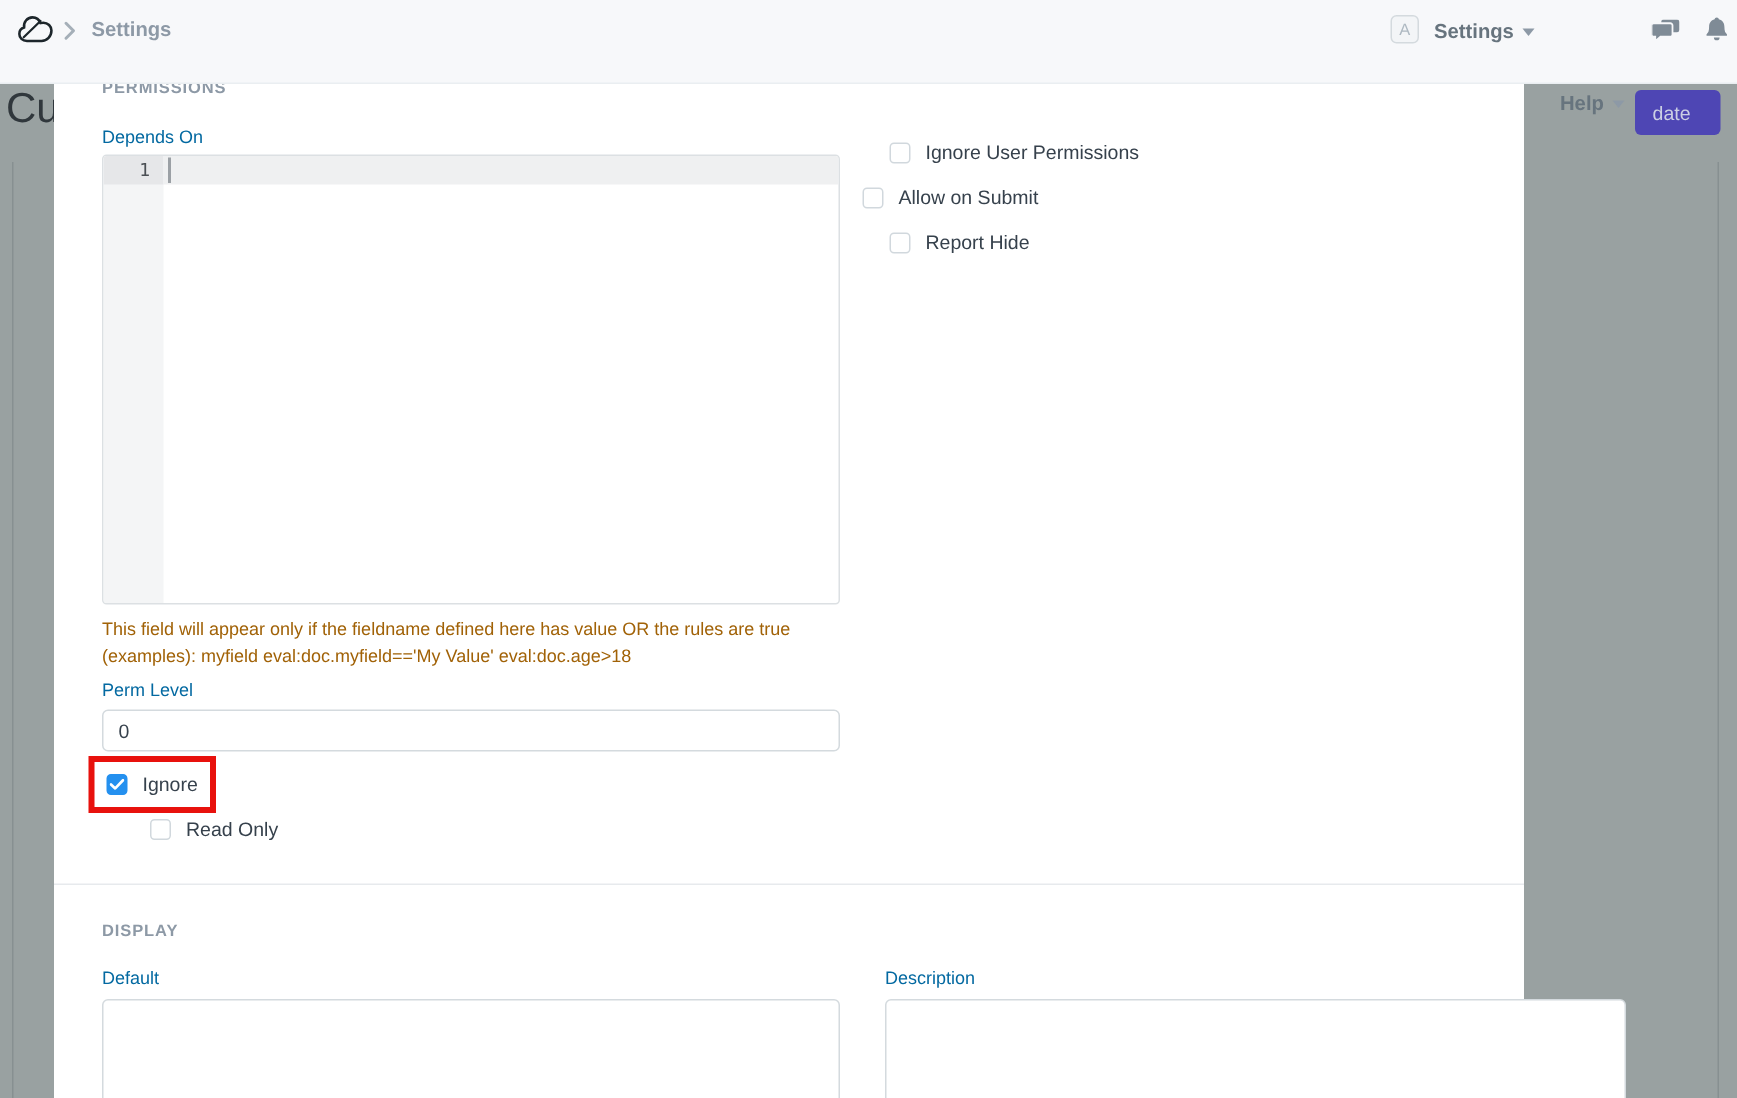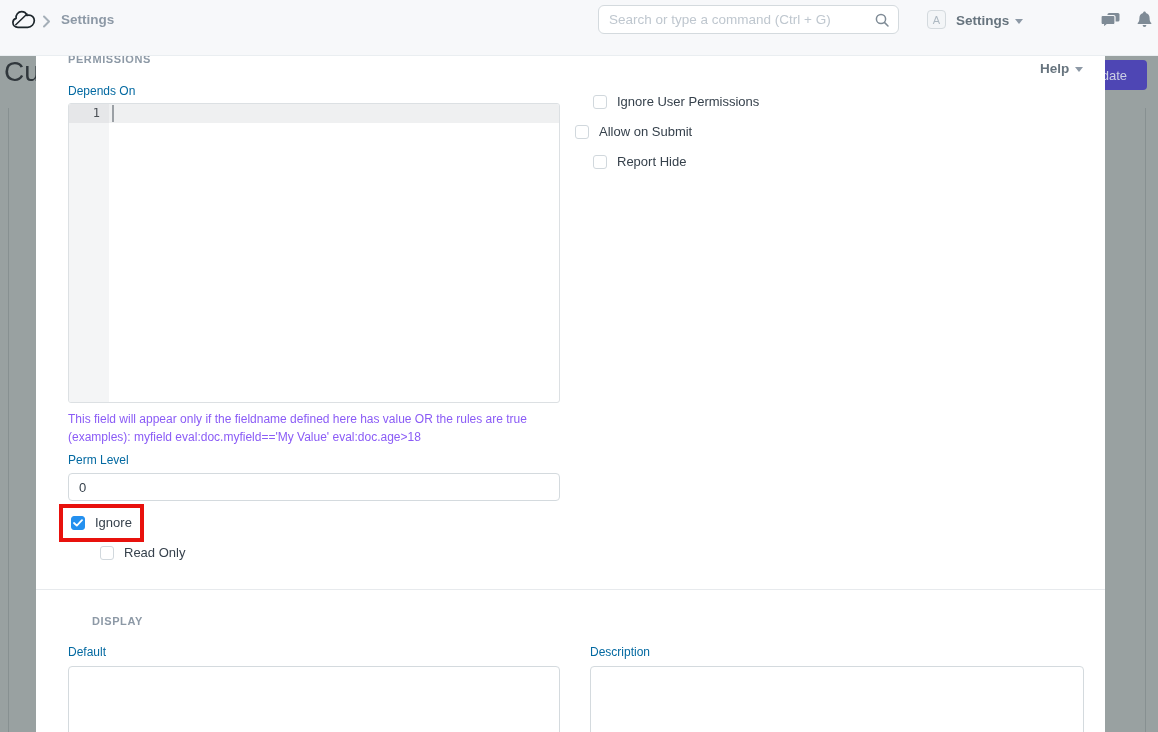--- a/index.html
+++ b/index.html
@@ -42,41 +42,41 @@
     background:#879091; }
   .bd-vline-right { position:absolute; left:1145px; top:68px; bottom:0; width:1px;
     background:#879091; }
   .bd-topband { position:absolute; left:1115px; right:0; top:0; height:6px; background:#fff; }
   .bd-update-btn { position:absolute; left:1090px; top:20px; width:57px; height:30px;
     background:#4e46b4; border-radius:4px; color:#ccd0e4; font-size:13px;
     display:flex; align-items:center; justify-content:flex-end;
     padding-right:20px; cursor:pointer; }
 
   
-  .panel { position:absolute; left:36px; top:40px; width:1069px; height:692px;
+  .panel { position:absolute; left:36px; top:40px; width:980px; height:692px;
     background:#fff; z-index:5; }
   .sec-title { position:absolute; font-size:11px; letter-spacing:.6px;
     color:#8d99a6; font-weight:bold; }
   .fld-label { position:absolute; font-size:12px; color:#0369a1; }
 
   
   .editor { position:absolute; left:32px; top:63px; width:492px; height:300px;
     border:1px solid #dcE0e3; border-radius:3px; background:#fff; overflow:hidden; }
   .gutter { position:absolute; left:0; top:0; width:40px; height:100%;
     background:#f4f5f6; }
   .gutter-line1 { position:absolute; left:0; top:0; width:40px; height:19px;
     background:#e6e7e9; font-family:"DejaVu Sans Mono", monospace; font-size:12px;
     color:#4a4f54; text-align:right; padding-right:9px; line-height:19px; }
   .active-line { position:absolute; left:40px; top:0; right:0; height:19px;
     background:#eff0f1; }
   .cursor { position:absolute; left:43px; top:1px; width:2px; height:17px;
     background:#9ba0a5; }
 
   .help-text { position:absolute; left:32px; top:370px; width:502px;
-    font-size:12px; line-height:18px; color:#8b5cf6; }
+    font-size:12px; line-height:18px; color:#a16207; }
 
   .perm-input { position:absolute; left:32px; top:433px; width:492px; height:28px;
     border:1px solid #d4dade; border-radius:4px; font-size:13px; color:#36414c;
     padding-left:10px; outline:none; font-family:"Liberation Sans", sans-serif; background:#fff; }
 
   .red-box { position:absolute; left:23px; top:464px; width:85px; height:38px;
     border:4px solid #e8110d; z-index:6; pointer-events:none; }
 
   .cb-row { position:absolute; display:flex; align-items:center; gap:10px; cursor:pointer; }
   .cb { width:14px; height:14px; border:1px solid #d1d8dd; border-radius:3px;
@@ -110,29 +110,20 @@
       <path d="M4.8 15.8 L16 5" stroke="#1d262b" stroke-width="1.5" stroke-linecap="round"></path>
     </svg>
   </span>
   <span class="crumb-chevron">
     <svg width="9" height="13" viewBox="0 0 9 13">
       <path d="M2 1.5 L7 6.5 L2 11.5" stroke="#a5afb8" stroke-width="2" fill="none" stroke-linecap="round" stroke-linejoin="round"></path>
     </svg>
   </span>
   <span class="crumb-text">Settings</span>
 
-  <div class="searchbox">
-    <input type="text" placeholder="Search or type a command (Ctrl + G)" style="">
-    <span class="search-ic">
-      <svg width="16" height="16" viewBox="0 0 16 16">
-        <circle cx="7" cy="7" r="4.6" fill="none" stroke="#7f8b96" stroke-width="1.5"></circle>
-        <line x1="10.4" y1="10.4" x2="14" y2="14" stroke="#7f8b96" stroke-width="1.5" stroke-linecap="round"></line>
-      </svg>
-    </span>
-  </div>
 
   <div class="avatar">
     <span>A</span>
   </div>
   <div class="navmenu settings">
     <span>Settings</span>
     <span class="caret"></span>
   </div>
   <div class="navmenu help">
     <span>Help</span>
@@ -193,20 +184,20 @@
     <span class="cb-label">Ignore</span>
   </div>
 
   <div class="cb-row" style="left:35px; top:505px;margin-left:29px;">
     <span class="cb"></span>
     <span class="cb-label">Read Only</span>
   </div>
 
   <div class="divider"></div>
 
-  <div class="sec-title" style="left:32px; top:575px;margin-left:24px;">DISPLAY</div>
+  <div class="sec-title" style="left:32px; top:575px;">DISPLAY</div>
 
   <div class="fld-label" style="left:32px; top:605px;">Default</div>
   <textarea class="txtarea" style="left: 32px; top: 626px; width: 492px; height: 75px;"></textarea>
 
   <div class="fld-label" style="left:554px; top:605px;">Description</div>
   <textarea class="txtarea" style="left: 554px; top: 626px; width: 494px; height: 75px;"></textarea>
 </div>
 
 </body></html>

